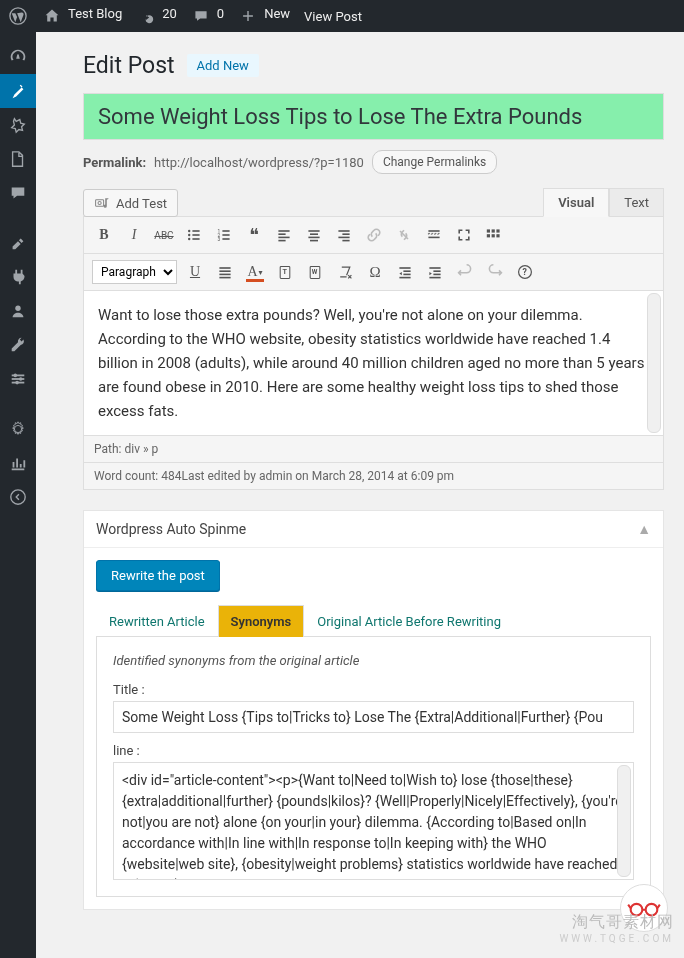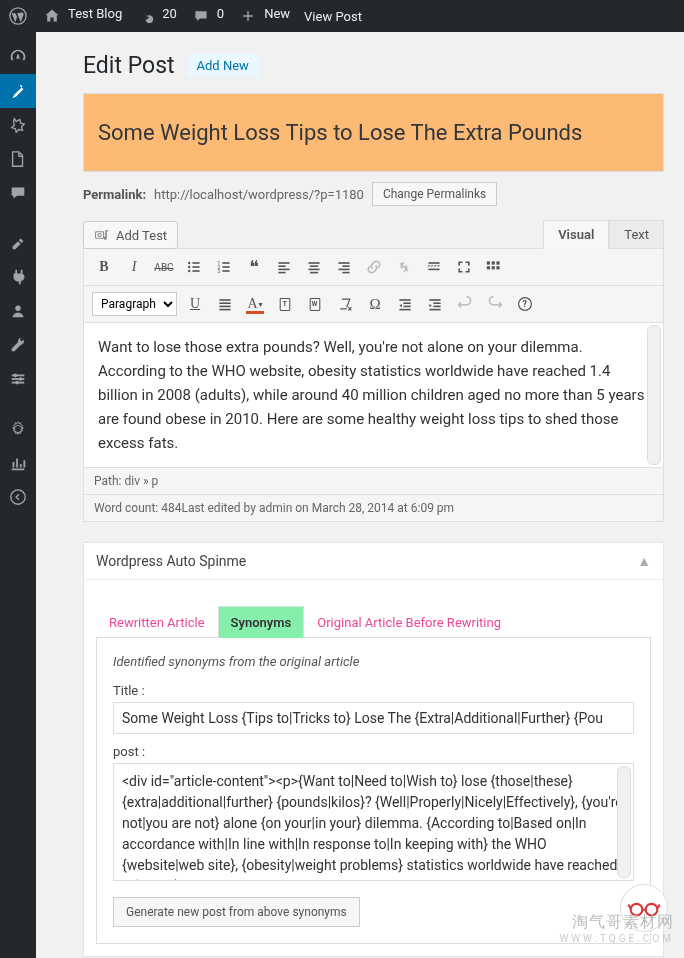--- a/index.html
+++ b/index.html
@@ -9,44 +9,44 @@
 .admin-bar .ico { width: 20px; height: 20px; display:inline-flex; align-items:center; justify-content:center; font-size:16px; color:#a0a5aa; }
 .layout { display: flex; gap: 27px; }
 .sidebar { width: 36px; background: #23282d; min-height: 926px; display:flex; flex-direction:column; align-items:center; padding-top:8px; gap:0;}
 .sidebar .mi { width:36px; height:34px; display:flex; align-items:center; justify-content:center; color:#a0a5aa; cursor:pointer; }
 .sidebar .mi.active { background:#0073aa; color:#fff; position:relative;}
 .sidebar .mi.active::after { content:""; position:absolute; right:-8px; top:50%; transform:translateY(-50%); border:8px solid transparent; border-left-color:#0073aa;}
 .content { flex:1; padding: 0 20px 20px 20px; }
 .heading-row { display:flex; align-items:center; gap:12px; padding:20px 0 14px 0; }
 .heading-row h1 { font-size: 23px; font-weight: 400; color:#23282d; }
 .add-new { background:#e9f7fe; color:#0073aa; border:none; padding:4px 10px; font-size:13px; cursor:pointer; border-radius:2px;}
-.title-box { width:100%; background:#fdba74; border:1px solid #ddd; padding:26px 14px; font-size:22px; color:#32373c; }
+.title-box { width:100%; background:#86efac; border:1px solid #ddd; padding:10px 14px; font-size:22px; color:#32373c; }
 .permalink-row { display:flex; align-items:center; gap:8px; padding:10px 0 14px 0; font-size:13px; color:#666;}
 .permalink-row .lbl { font-weight:bold; color:#555;}
-.btn-sec { background:#f7f7f7; border:1px solid #ccc; color:#555; padding:4px 10px; font-size:12px; cursor:pointer; border-radius:0;}
+.btn-sec { background:#f7f7f7; border:1px solid #ccc; color:#555; padding:4px 10px; font-size:12px; cursor:pointer; border-radius:10px;}
 .media-btn { display:flex; align-items:center; gap:6px; padding:5px 10px; border:1px solid #ccc; background:#f7f7f7; color:#555; cursor:pointer; font-size:13px; border-radius:3px;}
 .editor-header { display:flex; justify-content:space-between; align-items:flex-end; }
 .editor-tabs { display:flex; gap:0; }
 .editor-tabs .tab { padding:6px 14px; border:1px solid #ddd; background:#ebebeb; color:#555; cursor:pointer; font-size:13px;}
 .editor-tabs .tab.active { background:#f7f7f7; border-bottom-color:#f7f7f7; color:#555; font-weight:600;}
 .editor { border:1px solid #dedede; background:#fff; margin-top:-1px;}
 .toolbar { background:#f5f5f5; border-bottom:1px solid #dedede; padding:6px 8px; display:flex; flex-wrap:wrap; gap:6px; align-items:center;}
 .toolbar .tbtn { width:24px; height:24px; display:inline-flex; align-items:center; justify-content:center; color:#555; cursor:pointer; font-size:14px; border-radius:2px;}
 .toolbar select { height:24px; font-size:12px; border:1px solid #ccc; background:#fff; padding:0 4px;}
 .editor-body { padding:12px 14px; font-size:15px; line-height:1.6; color:#333; position:relative;}
 .editor-body::after { content:""; position:absolute; right:2px; top:2px; bottom:2px; width:12px; background:linear-gradient(#f0f0f0,#f0f0f0); border:1px solid #ddd; border-radius:6px;}
 .editor-footer { border-top:1px solid #dedede; background:#f5f5f5; padding:6px 10px; font-size:12px; color:#666;}
 .editor-status { display:flex; justify-content:flex-start; padding:6px 10px; background:#f5f5f5; border-top:1px solid #dedede; font-size:12px; color:#666;}
 .metabox { border:1px solid #e5e5e5; background:#fff; margin-top:20px;}
 .metabox-header { padding:10px 12px; font-weight:normal; font-size:14px; border-bottom:1px solid #eee; display:flex; justify-content:space-between; align-items:center;}
 .metabox-body { padding:12px;}
 .btn-primary { background:#0085ba; border:1px solid #0073aa; color:#fff; padding:7px 14px; font-size:13px; cursor:pointer; border-radius:3px; box-shadow:0 1px 0 #006799;}
 .inner-tabs { display:flex; border-bottom:1px solid #ddd; margin-top:14px;}
-.inner-tabs .itab { padding:8px 12px; font-size:13px; color:#ec4899; cursor:pointer; border:1px solid transparent; border-bottom:none; margin-bottom:-1px;}
-.inner-tabs .itab.active { background:#86efac; border-color:#ddd; color:#333; font-weight:600;}
+.inner-tabs .itab { padding:8px 12px; font-size:13px; color:#0f766e; cursor:pointer; border:1px solid transparent; border-bottom:none; margin-bottom:-1px;}
+.inner-tabs .itab.active { background:#eab308; border-color:#ddd; color:#333; font-weight:600;}
 .inner-tab-body { border:1px solid #ddd; border-top:none; padding:16px;}
 .inner-tab-body h4 { font-style:italic; font-weight:normal; color:#555; font-size:13px; margin-bottom:14px;}
 .field-label { font-size:13px; color:#444; margin-bottom:4px; margin-top:10px;}
 .text-input { width:100%; border:1px solid #ddd; padding:7px 8px; font-size:14px; color:#333;}
 .textarea-wrap { position:relative; border:1px solid #ddd; padding:7px 8px; font-size:14px; color:#333; line-height:1.5; height:118px; overflow:hidden;}
 .textarea-wrap::after { content:""; position:absolute; right:2px; top:2px; bottom:2px; width:12px; background:#f0f0f0; border:1px solid #ddd; border-radius:6px;}
 svg { display:block; }
 .watermark { position:fixed; right:10px; bottom:14px; color:#bbb; font-size:16px; text-align:right; pointer-events:none; letter-spacing:1px;}
 .watermark .sub { font-size:10px; letter-spacing:3px; color:#ccc;}
 .glasses { position:fixed; right:16px; bottom:26px; width:48px; height:48px; border-radius:50%; background:#fff; border:1px solid #ddd; display:flex; align-items:center; justify-content:center; pointer-events:none;}
@@ -366,38 +366,36 @@
       </div>
     </div>
 
     
     <div class="metabox">
       <div class="metabox-header">
         <span>Wordpress Auto Spinme</span>
         <span style="color:#aaa">▲</span>
       </div>
       <div class="metabox-body">
+        <button class="btn-primary">Rewrite the post</button>
 
         <div class="inner-tabs">
           <div class="itab">Rewritten Article</div>
           <div class="itab active">Synonyms</div>
           <div class="itab">Original Article Before Rewriting</div>
         </div>
         <div class="inner-tab-body">
           <h4>Identified synonyms from the original article</h4>
 
           <div class="field-label">Title :</div>
           <input class="text-input" value="Some Weight Loss {Tips to|Tricks to} Lose The {Extra|Additional|Further} {Pou" style="">
 
-          <div class="field-label">post :</div>
+          <div class="field-label">line :</div>
           <div class="textarea-wrap">&lt;div id="article-content"&gt;&lt;p&gt;{Want to|Need to|Wish to} lose {those|these} {extra|additional|further} {pounds|kilos}? {Well|Properly|Nicely|Effectively}, {you're not|you are not} alone {on your|in your} dilemma. {According to|Based on|In accordance with|In line with|In response to|In keeping with} the WHO {website|web site}, {obesity|weight problems} statistics worldwide have reached 1 {4|four}</div>
 
-          <div style="margin-top:16px">
-            <button class="btn-sec" style="padding:7px 12px">Generate new post from above synonyms</button>
-          </div>
         </div>
       </div>
     </div>
 
   </div>
 </div>
 
 <div class="glasses">
   <svg width="34" height="20" viewBox="0 0 40 24" fill="none" stroke="#d33" stroke-width="2.5">
       <circle cx="11" cy="14" r="7"></circle>

